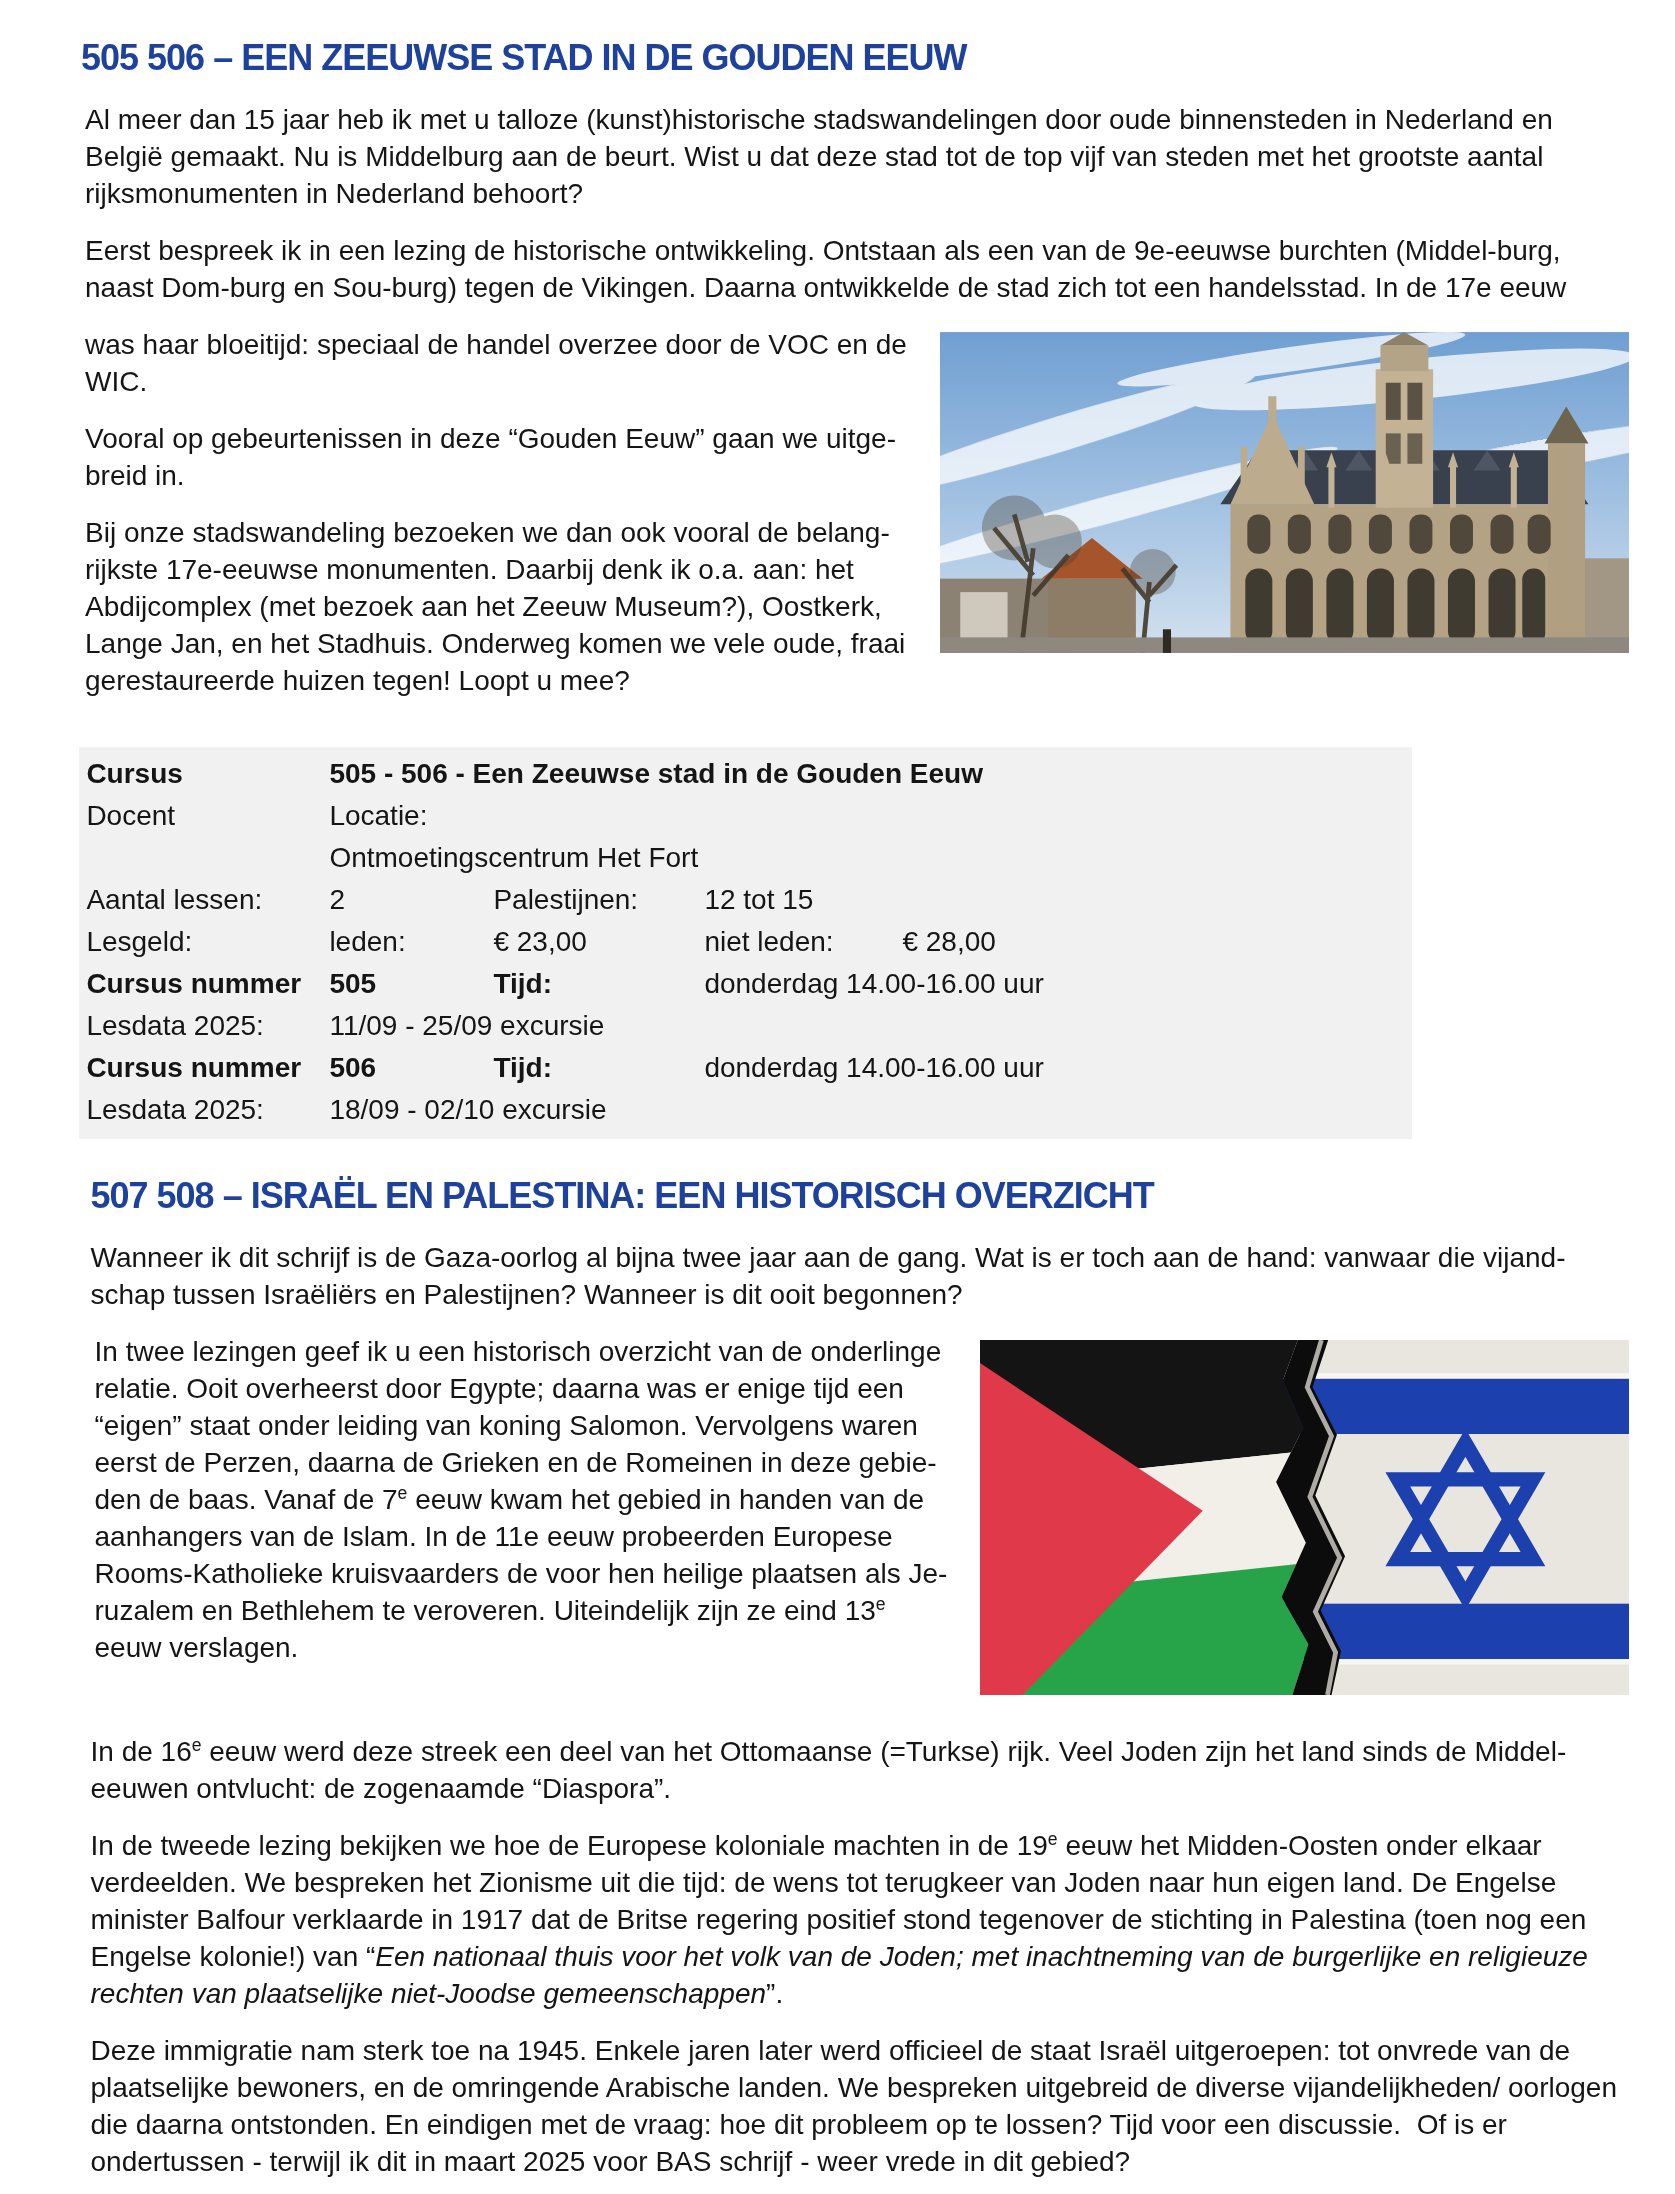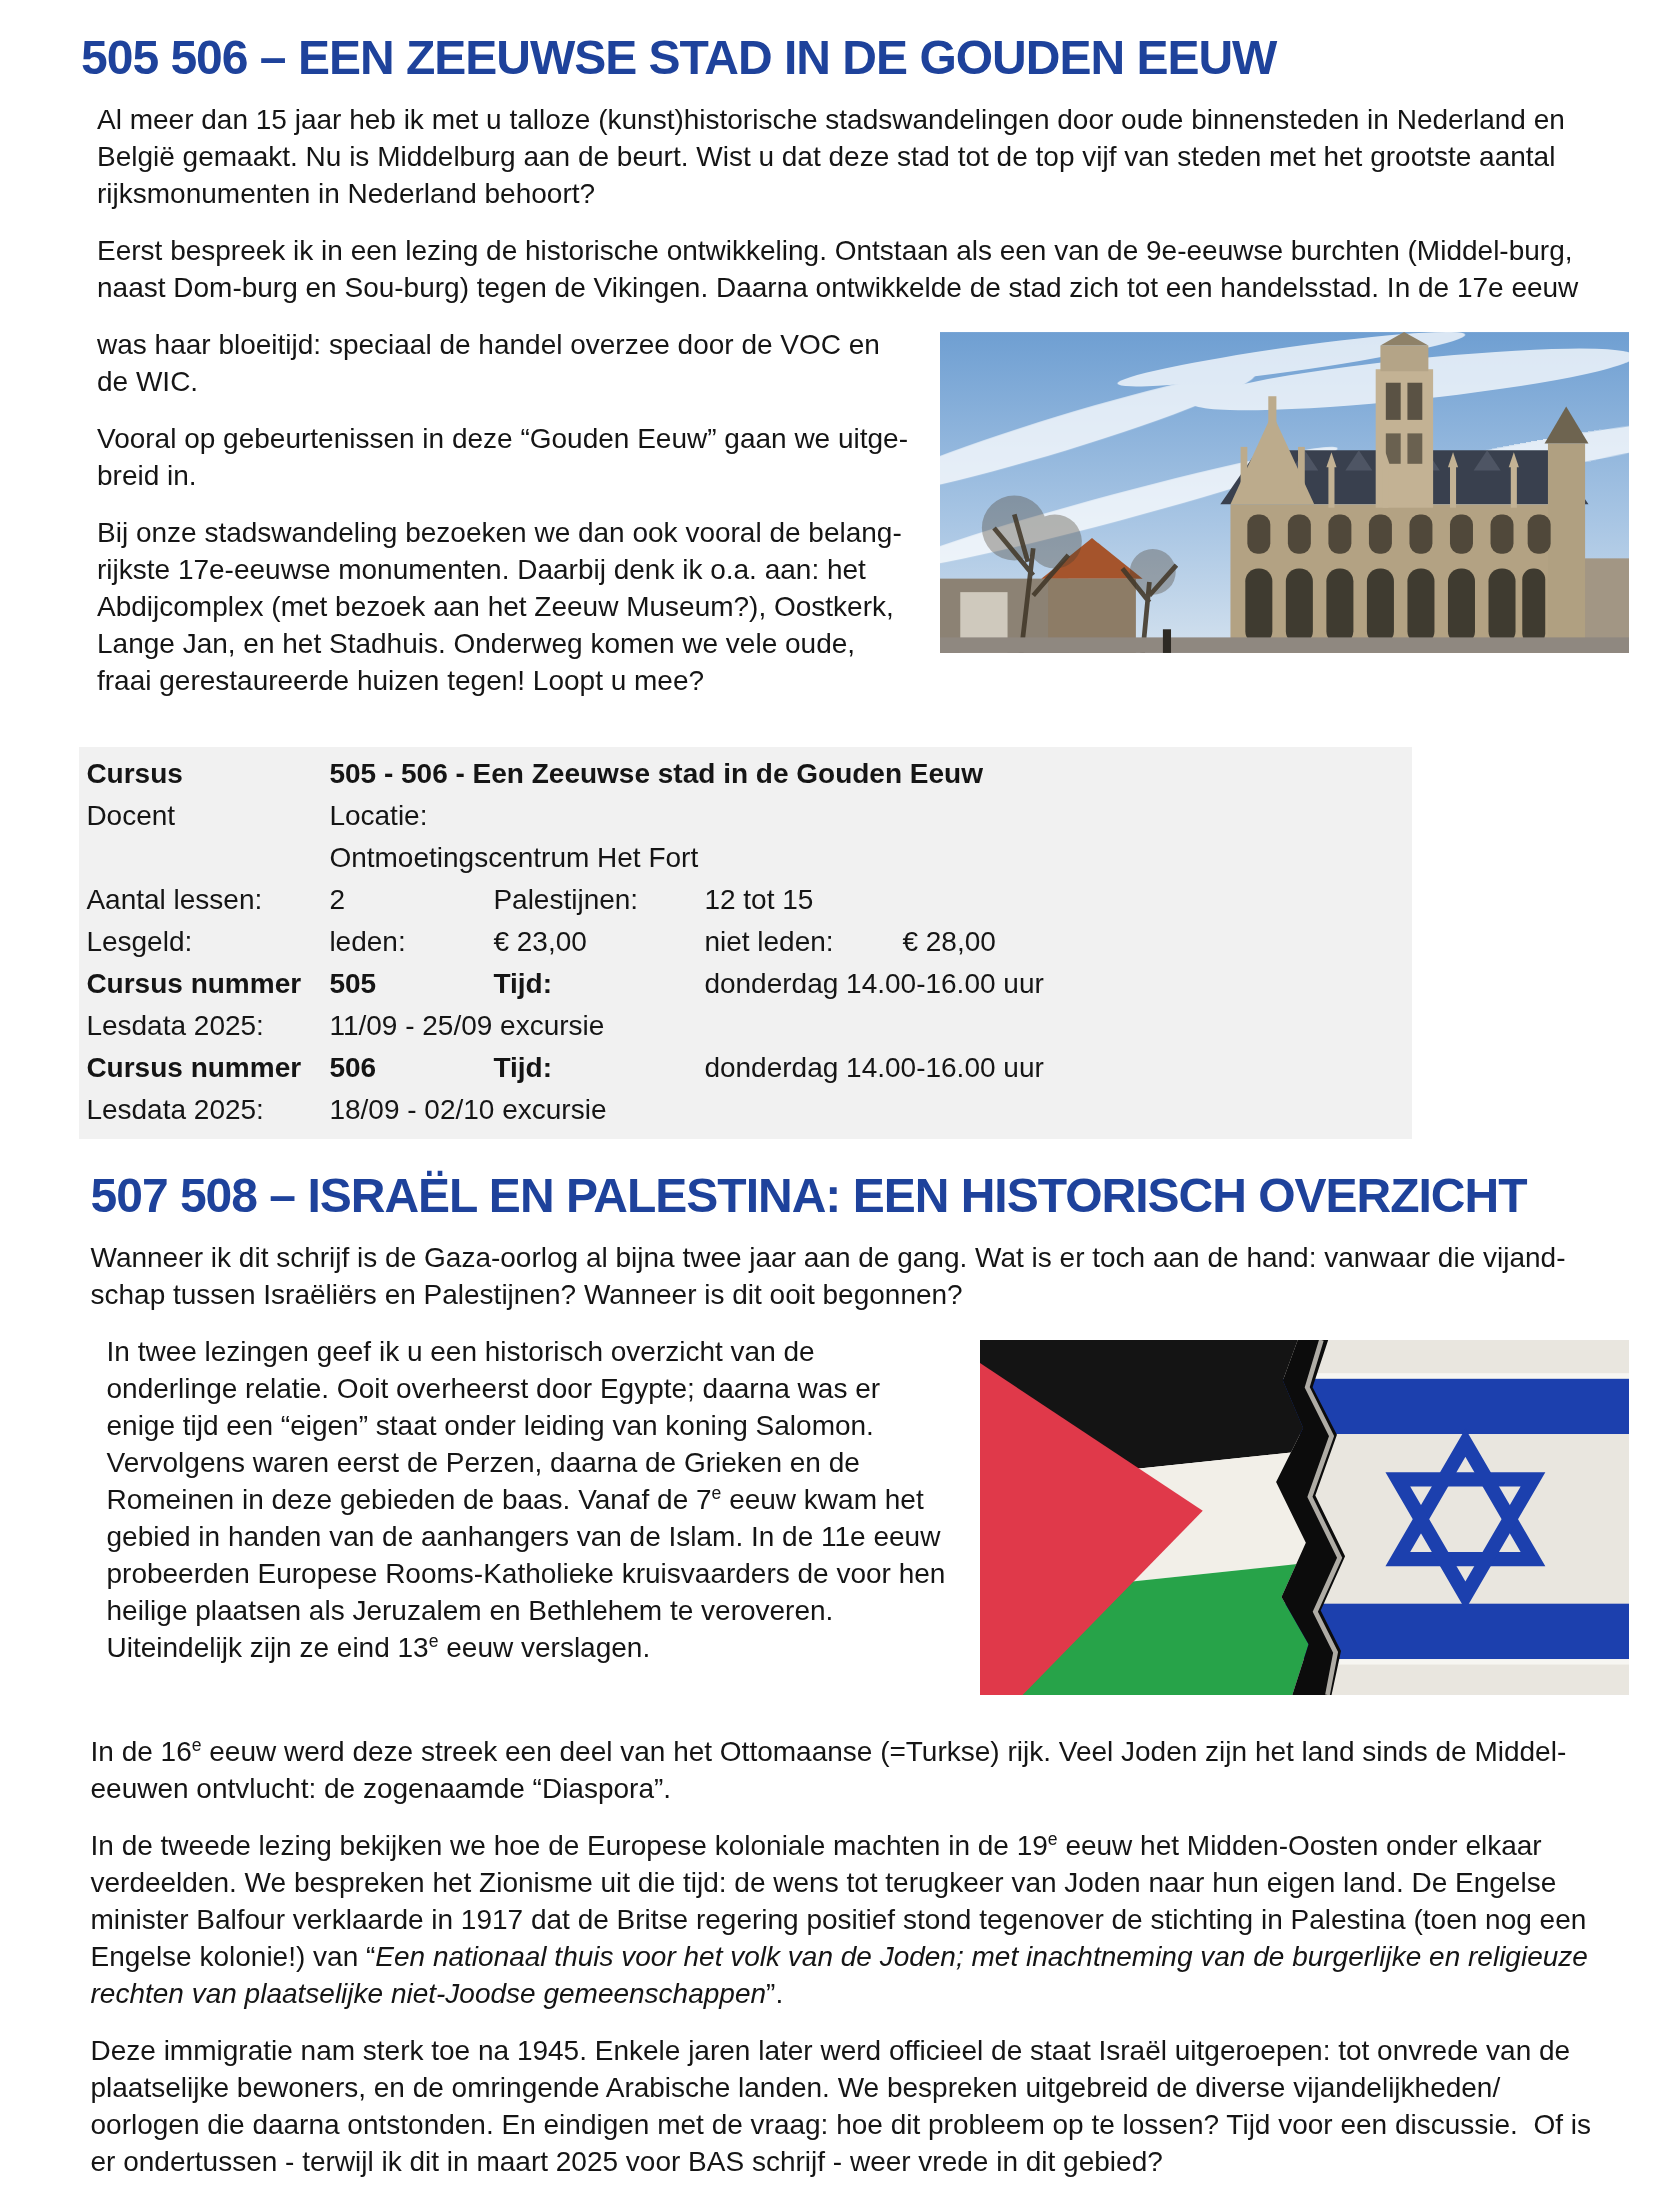--- a/index.html
+++ b/index.html
@@ -1,20 +1,20 @@
 <!DOCTYPE html>
 <html style="font-size:10.8px"><head>
 <meta charset="utf-8">
 <style>
   html,body{margin:0;padding:0;background:#ffffff;}
   body{width:1676px;height:2194px;overflow:hidden;font-family:"Liberation Sans",sans-serif;color:#151515;}
   .page{box-sizing:border-box;width:1676px;padding:20px 47px 27px 81px;}
-  h1{font-size:48px;line-height:47px;font-weight:bold;color:#1e429b;letter-spacing:-1px;margin:13.5px 0 12px 0;}
+  h1{font-size:36px;line-height:47px;font-weight:bold;color:#1e429b;letter-spacing:-1px;margin:13.5px 0 12px 0;}
   h1.second{margin-top:33px;margin-left:9.5px;}
-  p{font-size:28px;line-height:37px;margin:20px 16px;}
+  p{font-size:28px;line-height:37px;margin:20px 4px;}
   .s2-indent{margin-left:9.5px;}
   .float-img{float:right;margin:6.8px 0 17.6px 30px;display:block;}
   .clear{clear:both;}
   .course-table{background:#f1f1f1;width:1333px;margin:28px 0 0 -2px;padding:6.8px 0 8px 7.4px;box-sizing:border-box;
     display:grid;grid-template-columns:243px 164px 211px 198px auto;font-size:28px;line-height:42px;}
   .course-table .c{white-space:nowrap;overflow:hidden;}
   .b{font-weight:bold;}
   .sp2{grid-column:2/6;} .sp4{grid-column:4/6;}
   sup{font-size:17.6px;line-height:0;vertical-align:super;}
   i.qt{}

